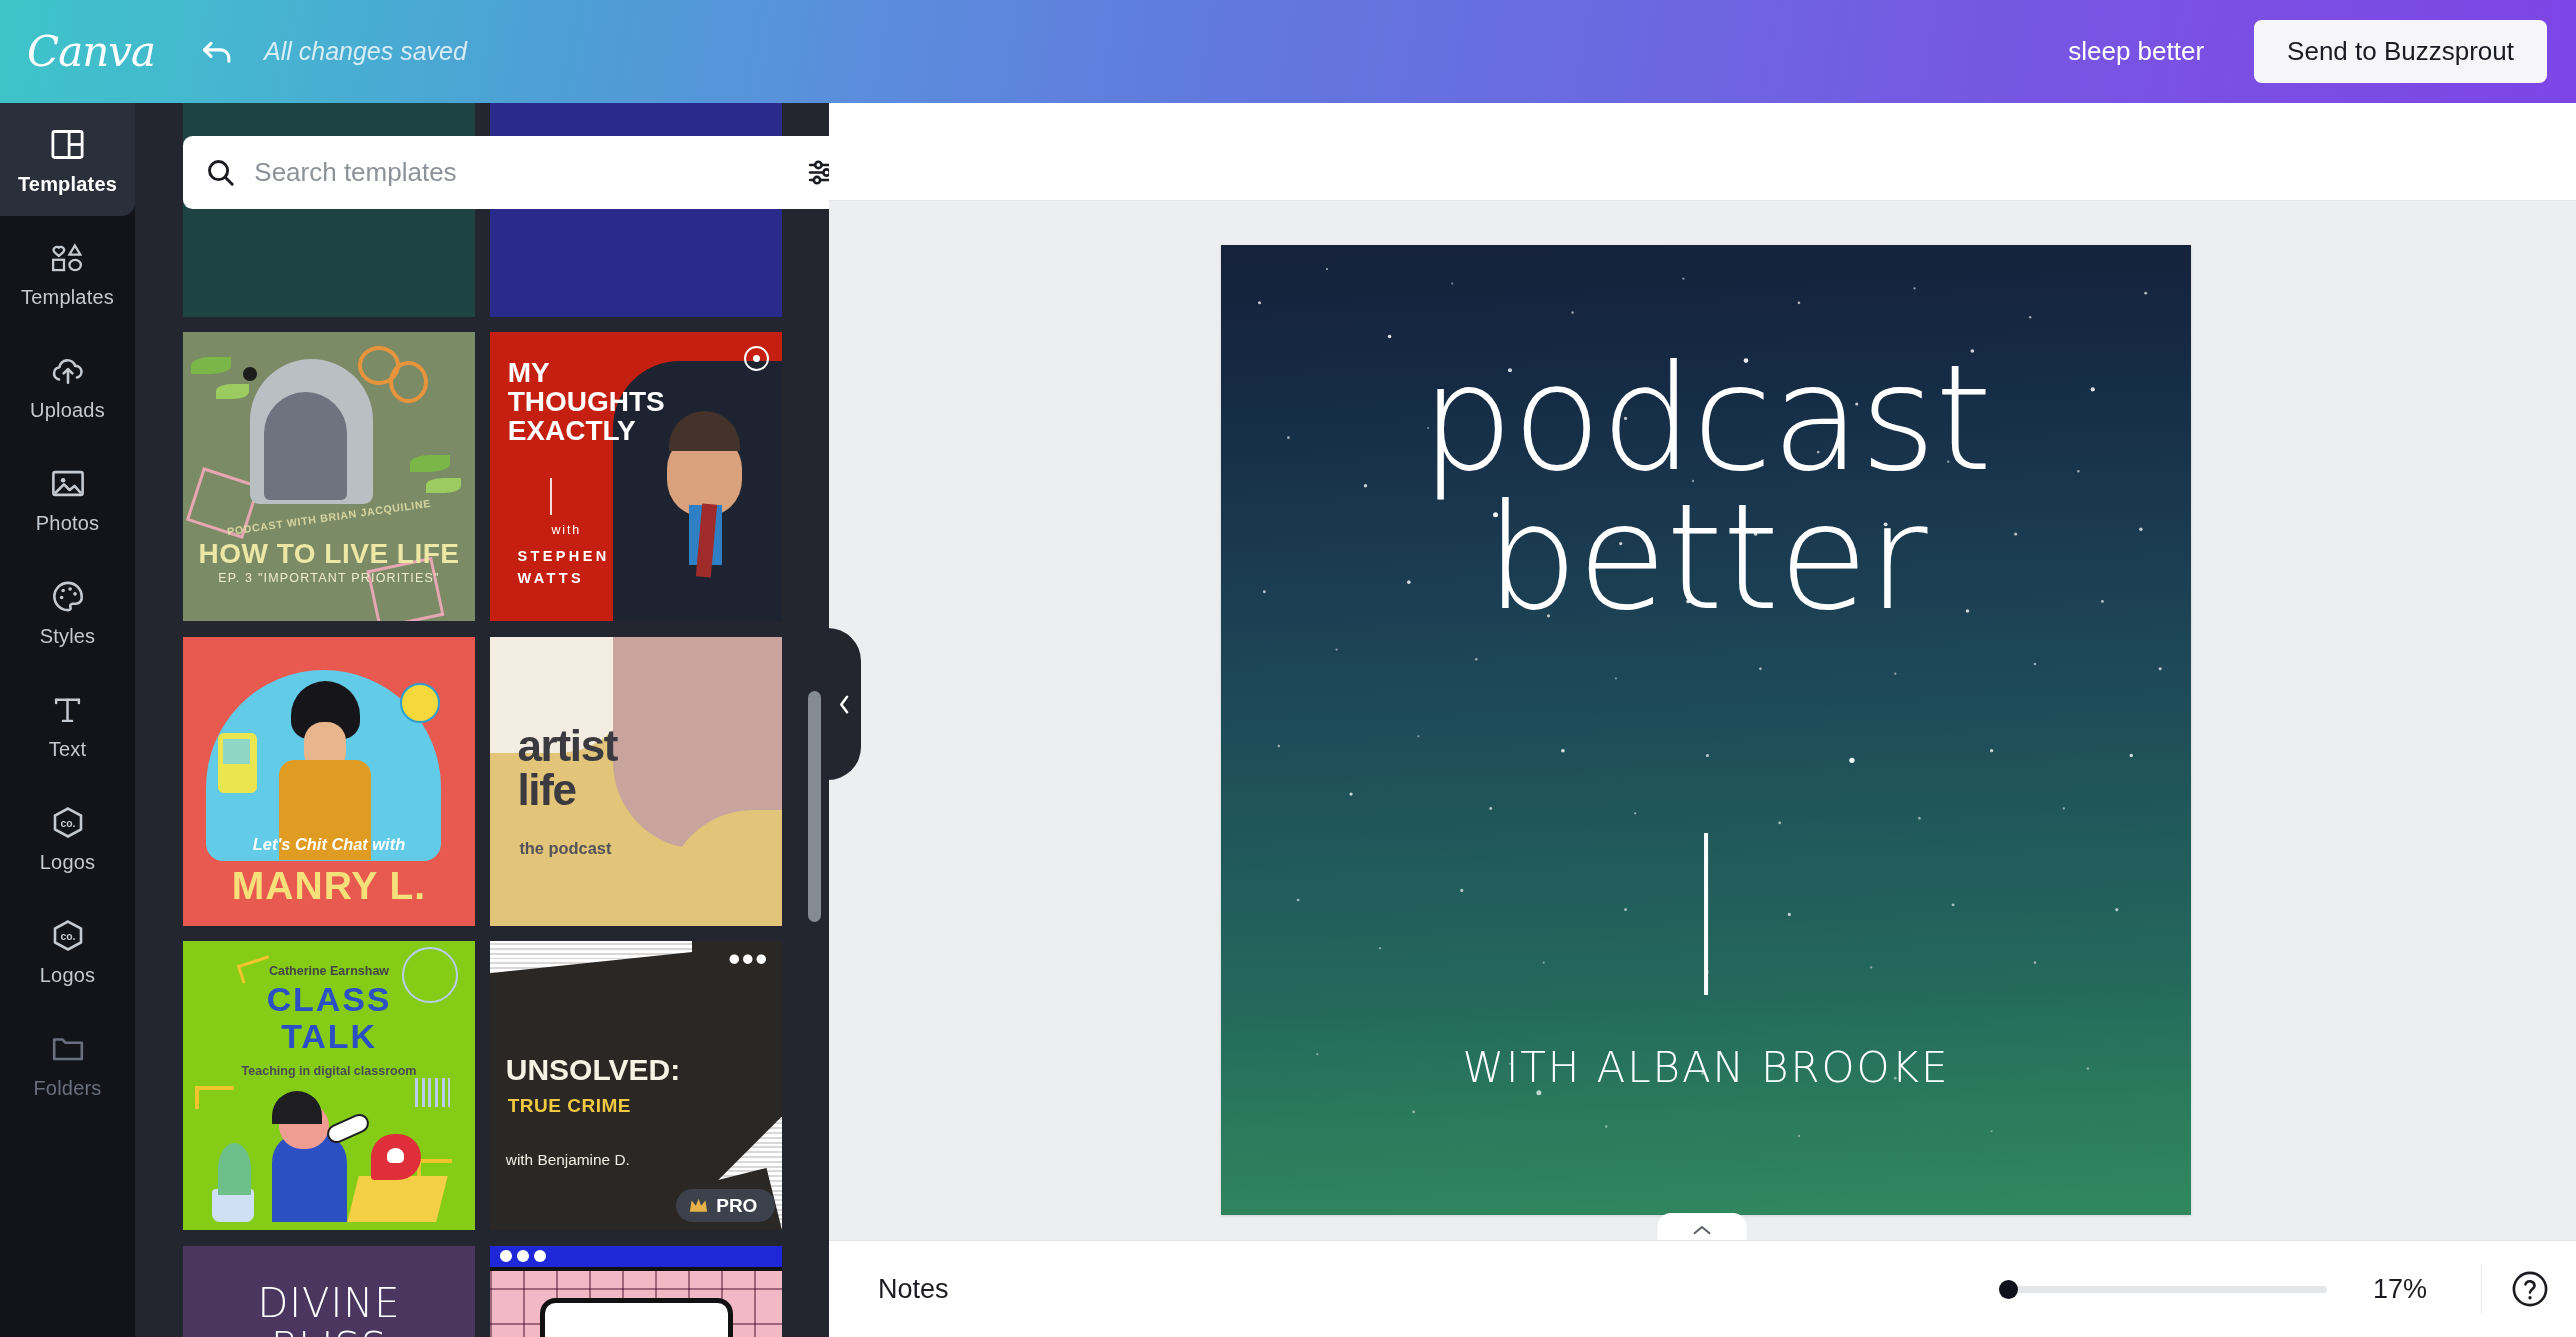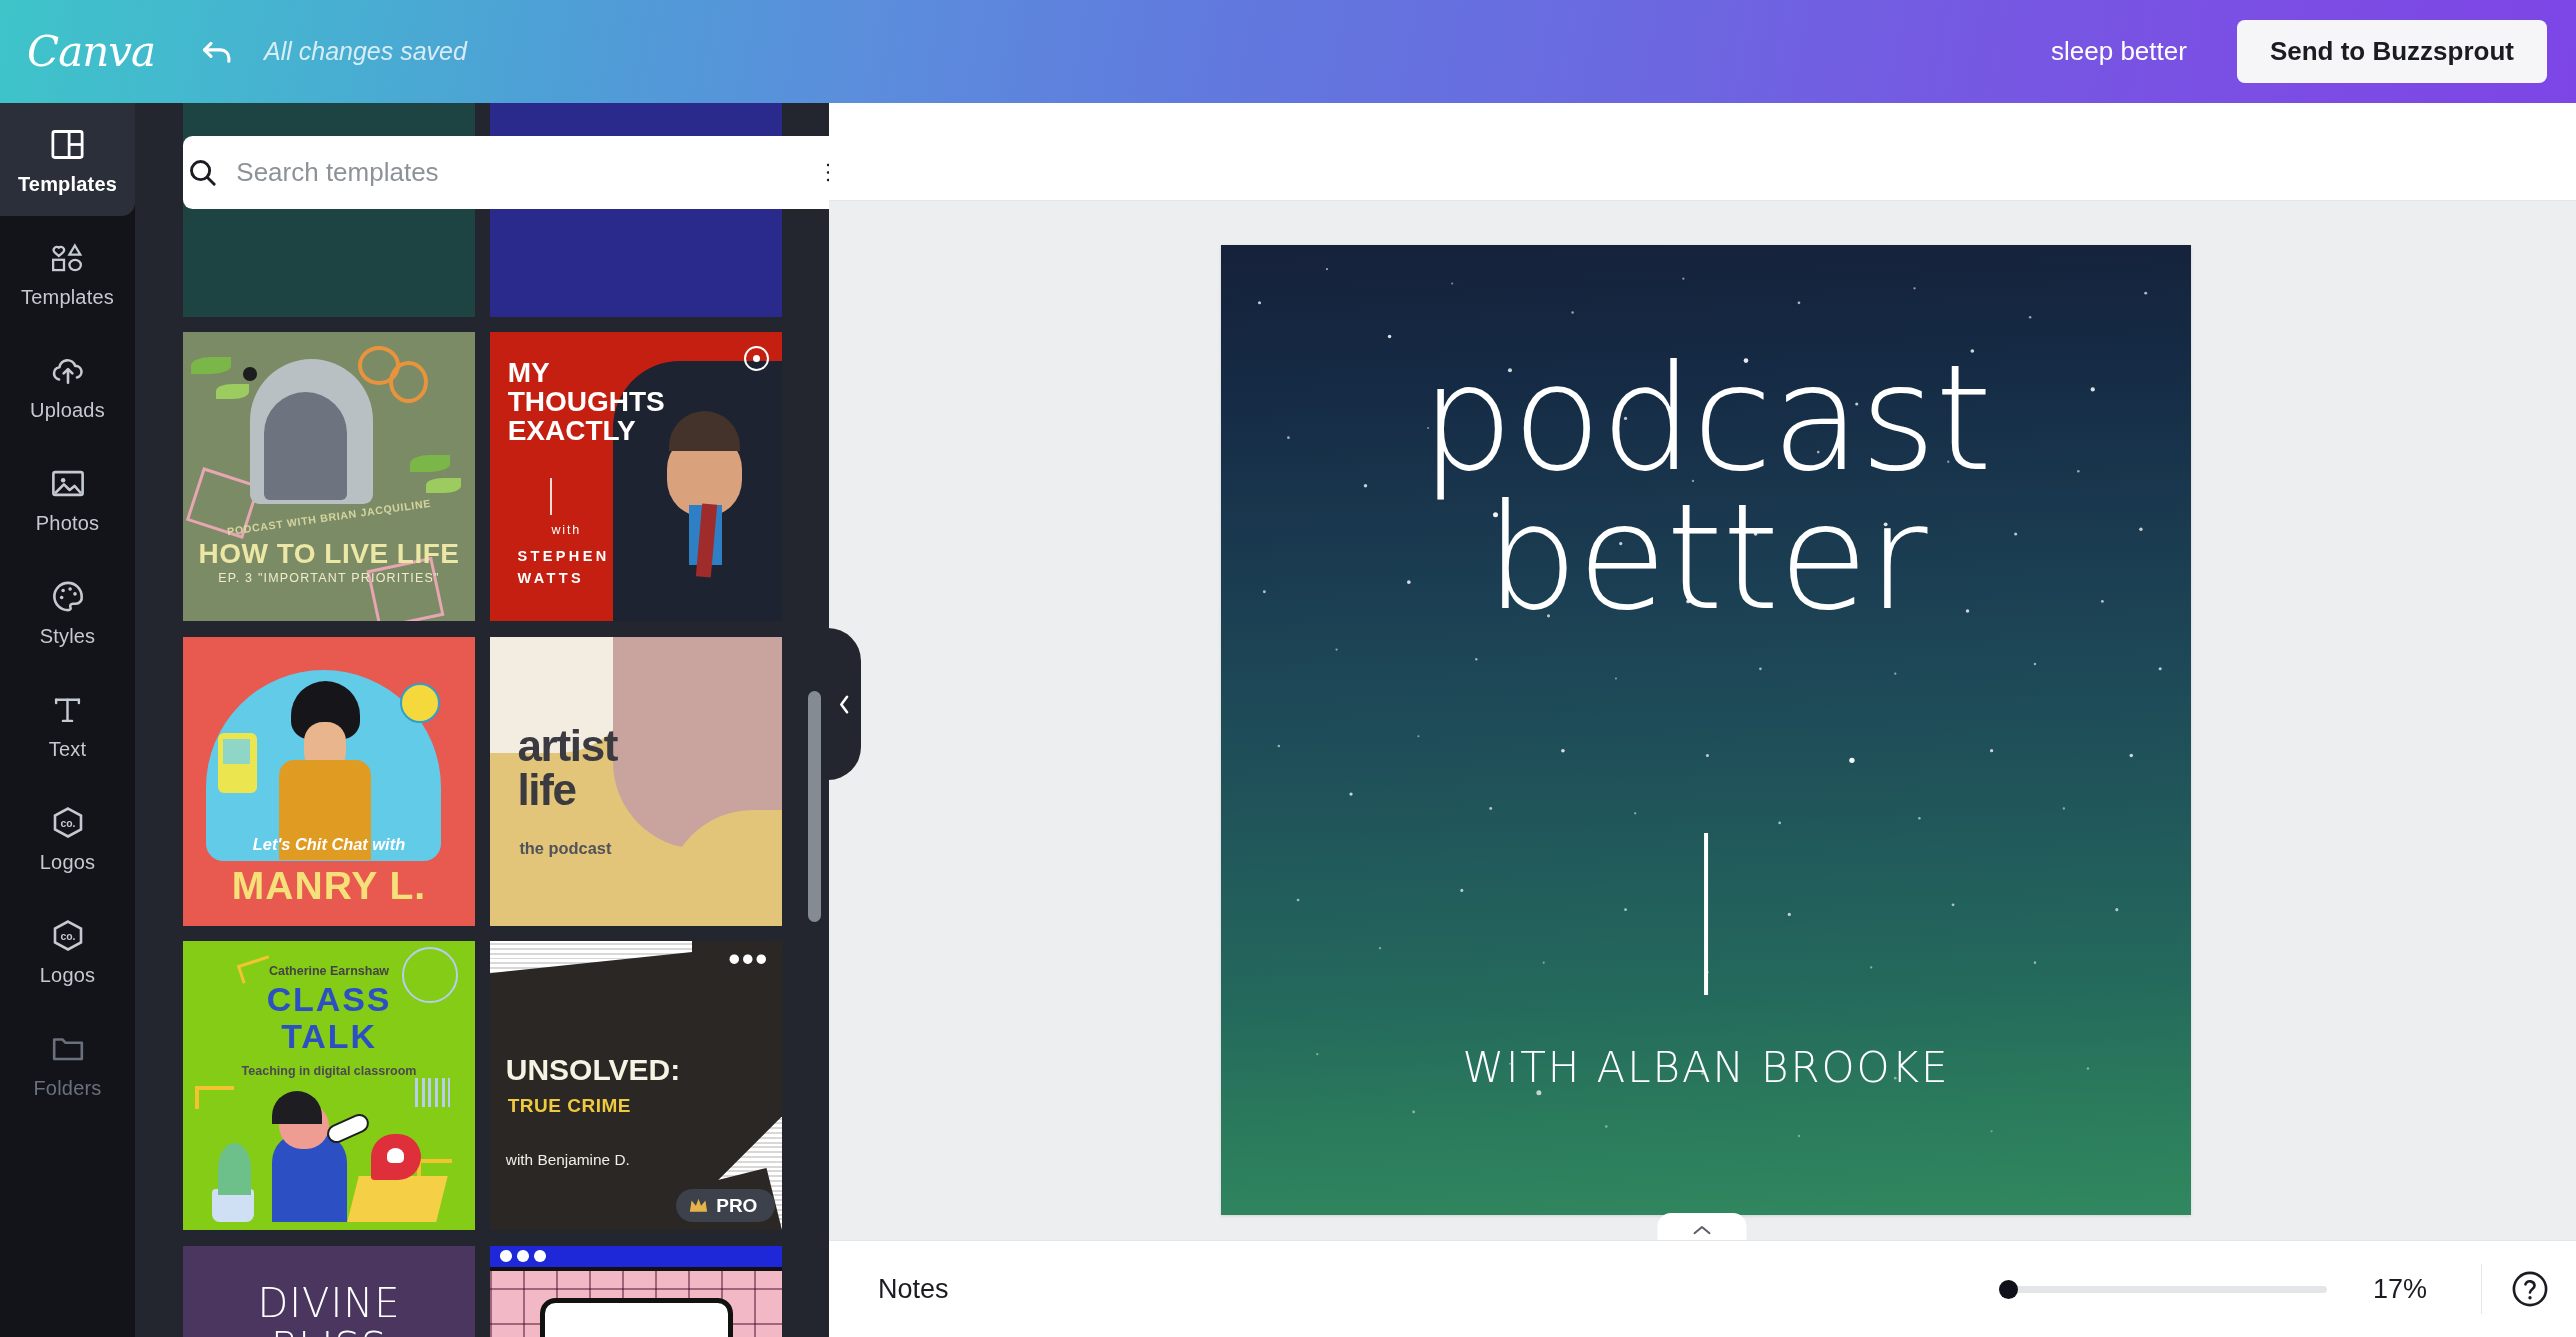--- a/index.html
+++ b/index.html
@@ -32,21 +32,21 @@
   }
   .topbar-right {
     margin-left: auto; display: flex; align-items: center; padding-right: 29px;
   }
   .design-title {
     color: #ffffff; font-size: 26px; font-weight: 400; margin-right: 50px;
   }
   .send-btn {
     background: #f6f5f8; color: #1b1b22; border: none; border-radius: 7.7px;
     font-family: "Liberation Sans", sans-serif;
-    font-size: 26px; font-weight: 700; padding: 16.4px 33px; cursor: pointer;
+    font-size: 26px; font-weight: 400; padding: 16.4px 33px; cursor: pointer;
     white-space: nowrap;
   }
 
   
   .rail {
     position: absolute; left: 0; top: 103px; width: 135px; height: 1234px;
     background: #12141a; z-index: 30;
   }
   .rail-item {
     position: relative; width: 135px; height: 113px; display: flex;
@@ -61,21 +61,21 @@
   .rail-item.dim { color: #6a707d; }
 
   
   .panel {
     position: absolute; left: 135px; top: 103px; width: 694px; height: 1234px;
     background: #23262e; overflow: hidden; z-index: 25;
   }
   .search-wrap {
     position: absolute; left: 48px; top: 33px; width: 677px; height: 73px;
     background: #ffffff; border-radius: 9.6px; display: flex; align-items: center;
-    padding: 0 3px; z-index: 6;
+    padding: 0 21px; z-index: 6;
   }
   .search-input {
     flex: 1; border: none; outline: none; font-size: 26px; color: #33373d;
     font-family: "Liberation Sans", sans-serif; background: transparent;
     margin-left: 17.3px;
   }
   .search-input::placeholder { color: #8d9299; }
   .filter-btn { cursor: pointer; display: flex; align-items: center; }
 
   .grid {

